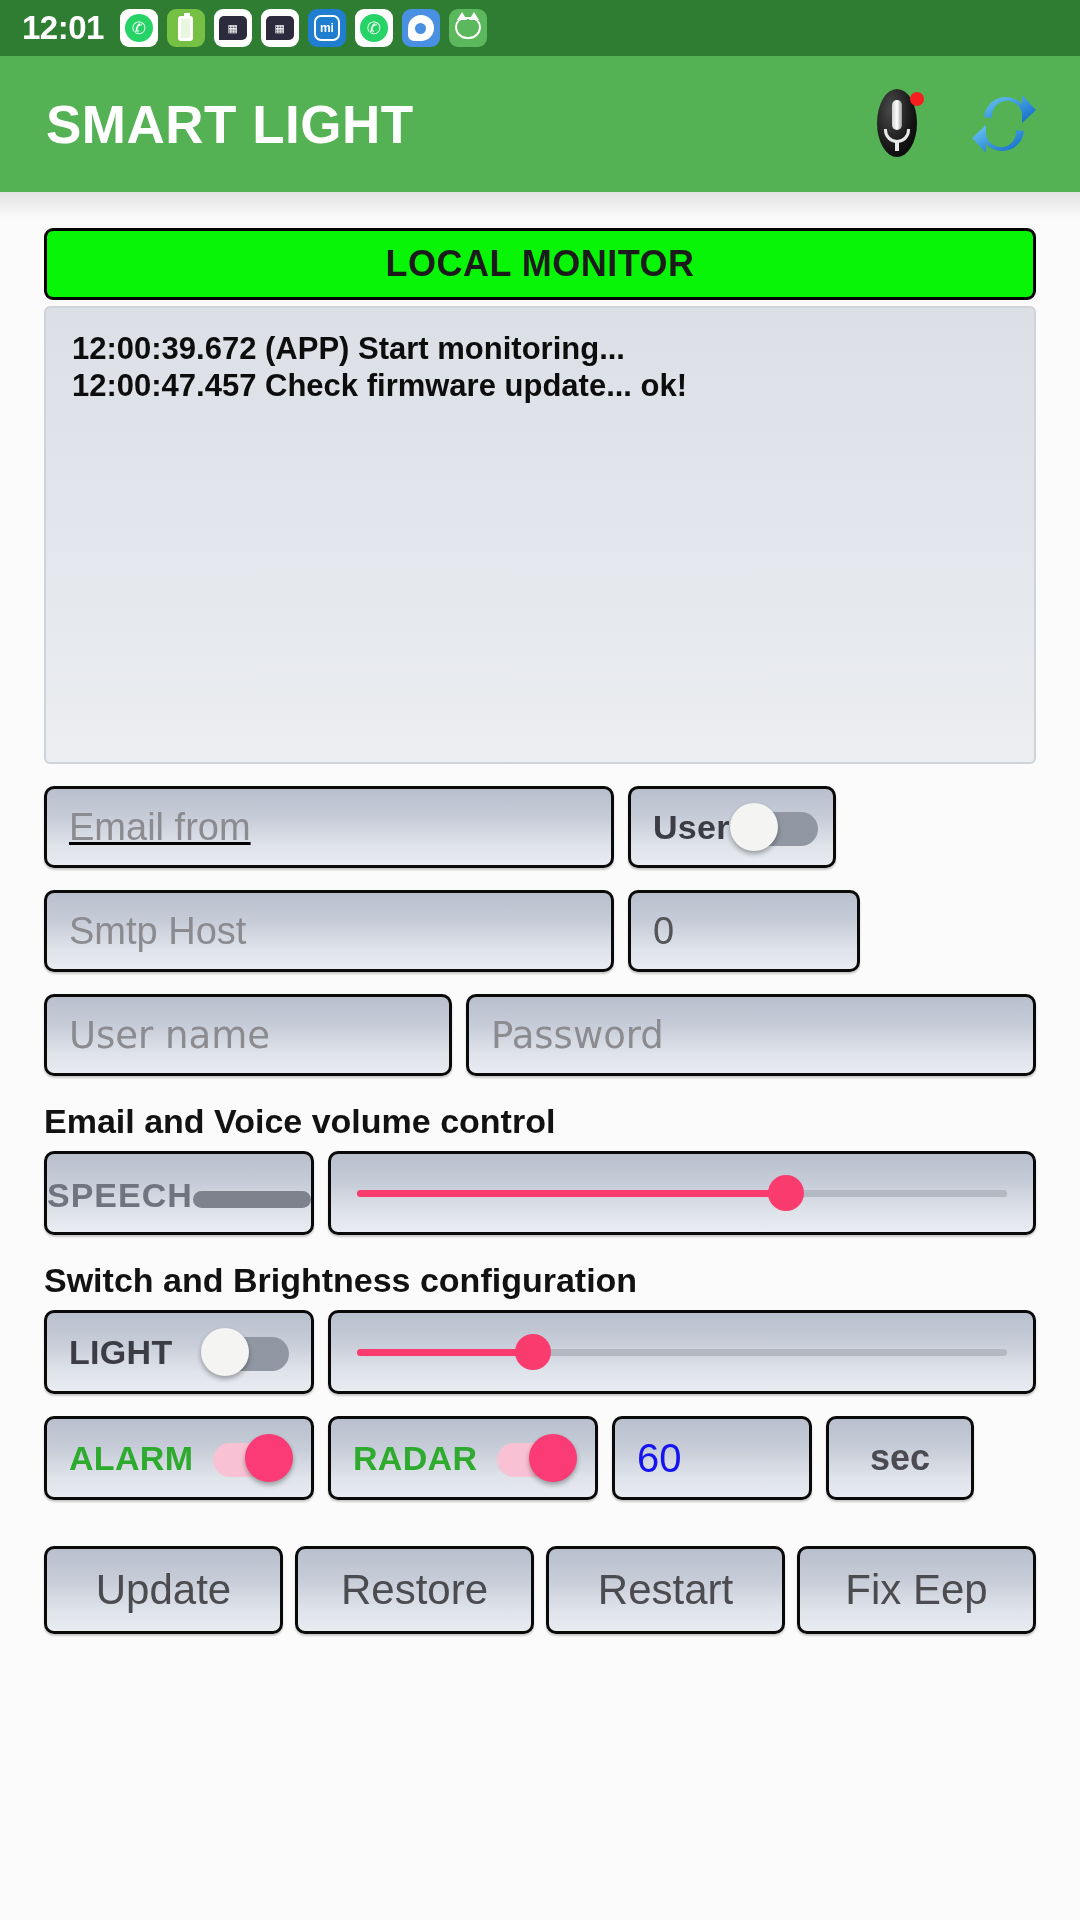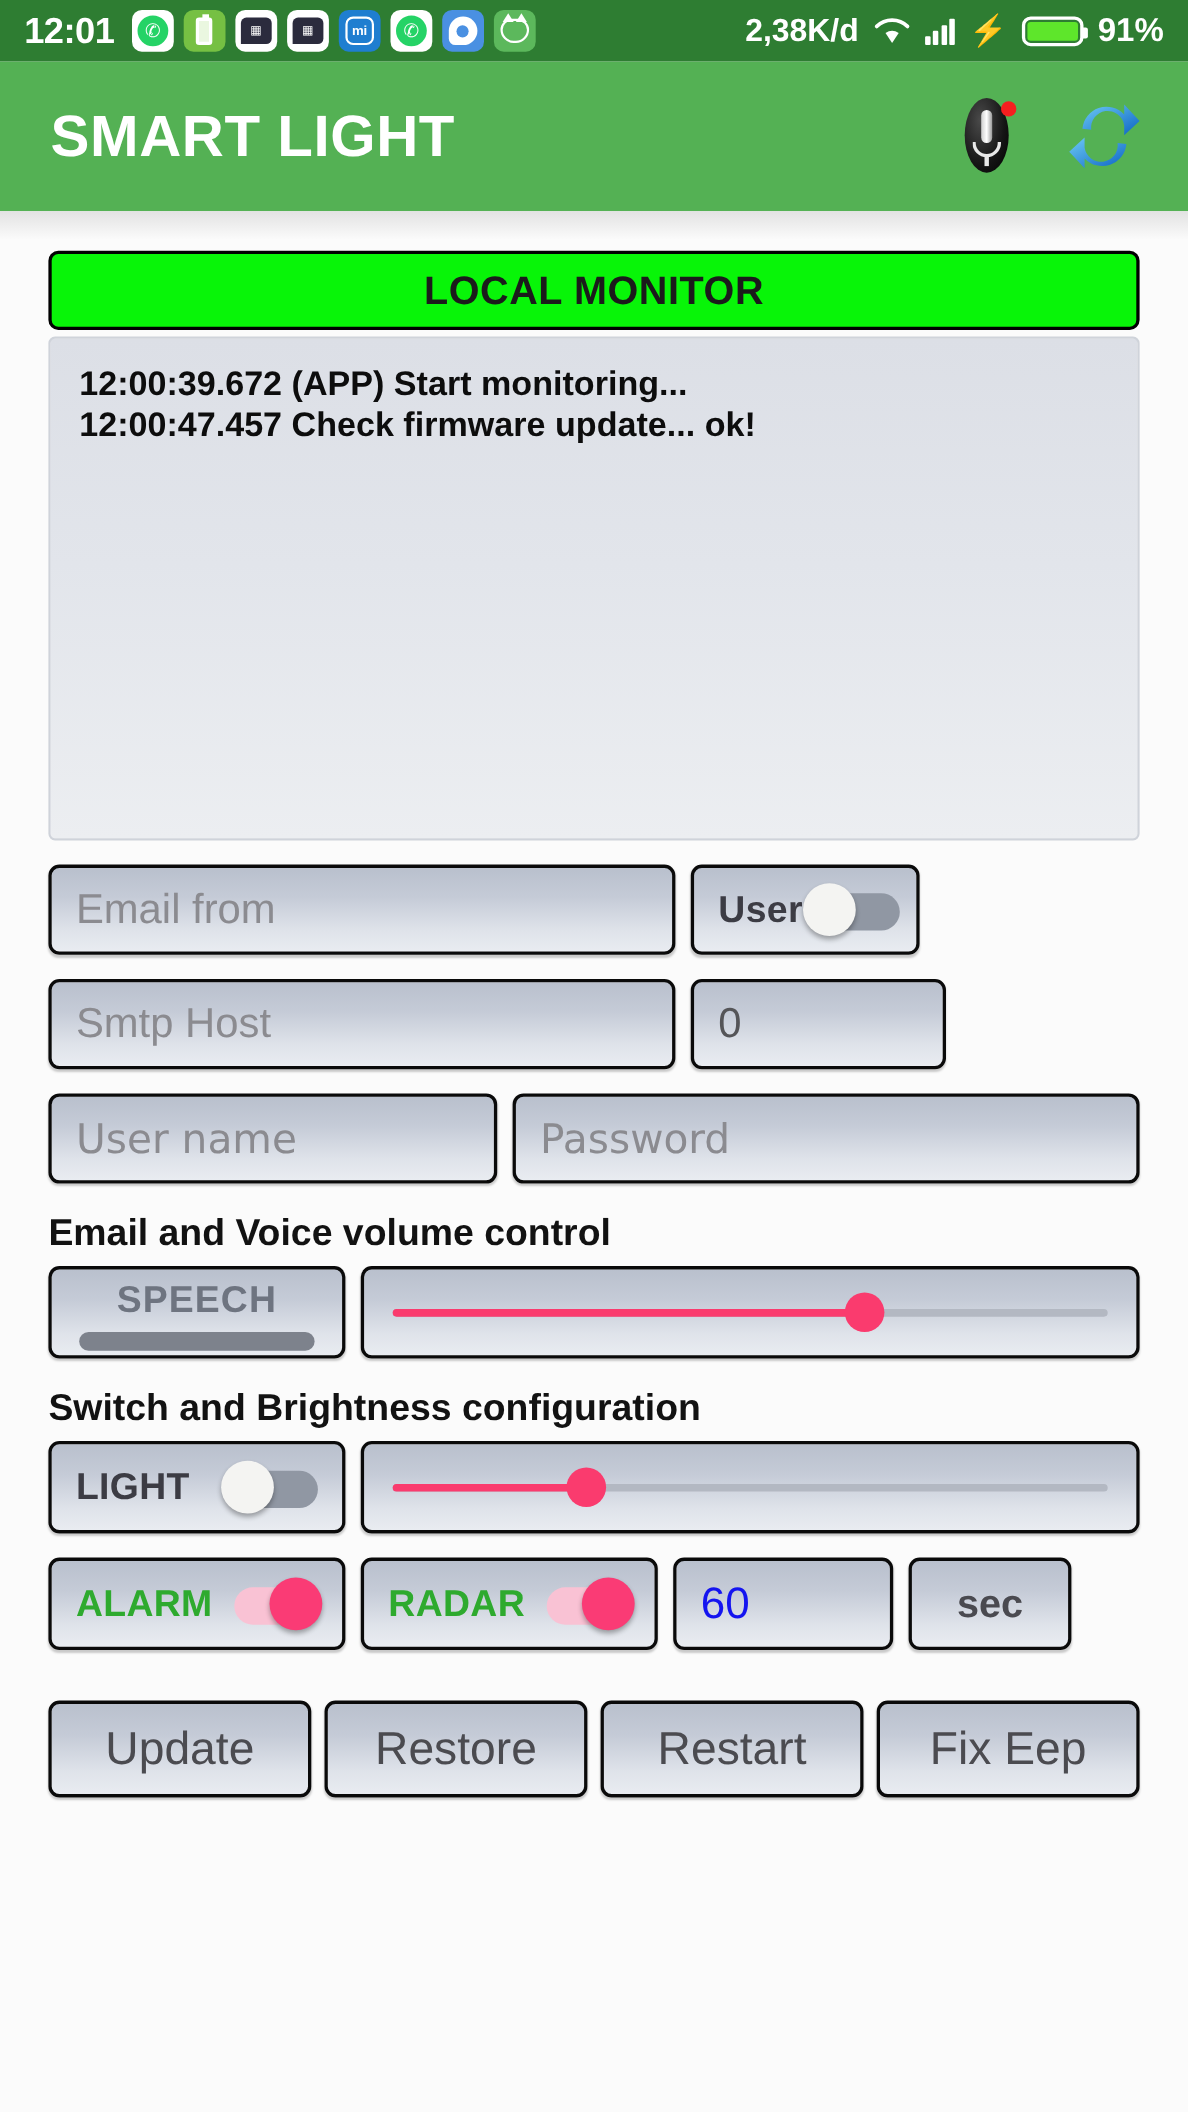--- a/index.html
+++ b/index.html
@@ -210,21 +210,21 @@
   .field .val-blue {
     font-size: 40px;
     color: #1414f0;
   }
   .field .val-gray {
     font-size: 38px;
     color: #555558;
     font-weight: 400;
   }
 
-  .w-emailfrom { flex: 0 0 570px; }
+  .w-emailfrom { flex: 0 0 570px; text-decoration: underline; }
   .w-user      { flex: 0 0 auto; width: 208px; }
   .w-smtphost  { flex: 0 0 570px; }
   .w-port      { flex: 0 0 auto; width: 232px; }
   .w-username  { flex: 0 0 408px; }
   .w-password  { flex: 1 1 auto; }
 
   
   .sw-label {
     font-size: 34px;
     font-weight: 700;
@@ -275,21 +275,21 @@
 
   .section-title {
     font-size: 34px;
     font-weight: 700;
     color: #121212;
     margin: 26px 0 10px 0;
   }
 
   .speech-btn {
     flex: 0 0 auto; width: 270px; height: 84px;
-    display: flex; flex-direction: column;
+    display: flex; flex-direction: row;
     align-items: center; justify-content: center;
     padding-top: 4px;
   }
   .speech-btn .lbl {
     font-size: 34px; font-weight: 700; color: #6e7480; letter-spacing: 1px;
   }
   .speech-btn .bar {
     margin-top: 9px; width: 214px; height: 17px; border-radius: 9px; background: #7d828c;
   }
 
@@ -346,40 +346,20 @@
         <div class="wa-dot">✆</div>
       </div>
     <div class="sb-app msg">
         <div class="msg-glyph">
           <i></i>
         </div>
       </div>
     <div class="sb-app and">
         <div class="and-glyph"></div>
       </div>
-  </div>
-  <div class="sb-right">
-    <div class="sb-net">2,38K/d</div>
-    <div class="sb-wifi">
-      <svg width="34" height="26" viewBox="0 0 34 26">
-        <path d="M17 24 L11 15 A11 11 0 0 1 23 15 Z" fill="#ffffff"></path>
-        <path d="M3 9 A20 20 0 0 1 31 9" stroke="#ffffff" stroke-width="3.4" fill="none" stroke-linecap="round"></path>
-      </svg>
-    </div>
-    <div class="sb-sig">
-        <i></i>
-        <i></i>
-        <i></i>
-        <i></i>
-      </div>
-    <div class="sb-bolt">⚡</div>
-    <div class="sb-batt">
-        <i></i>
-      </div>
-    <div class="sb-pct">91%</div>
   </div>
 </div>
 
 <div class="appbar">
   <div class="app-title">SMART LIGHT</div>
   <div class="appbar-actions">
     <div class="mic-icon">
       <div class="mic-body"></div>
       <div class="mic-stem"></div>
       <div class="mic-arc"></div>

